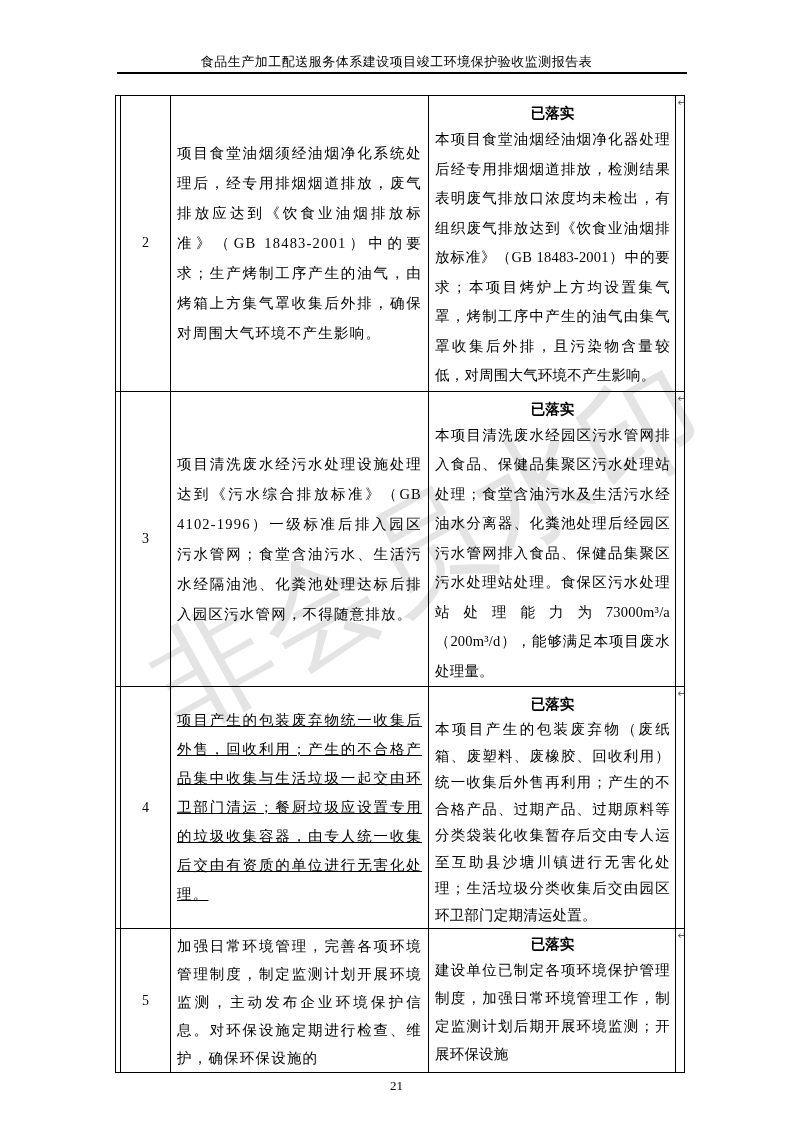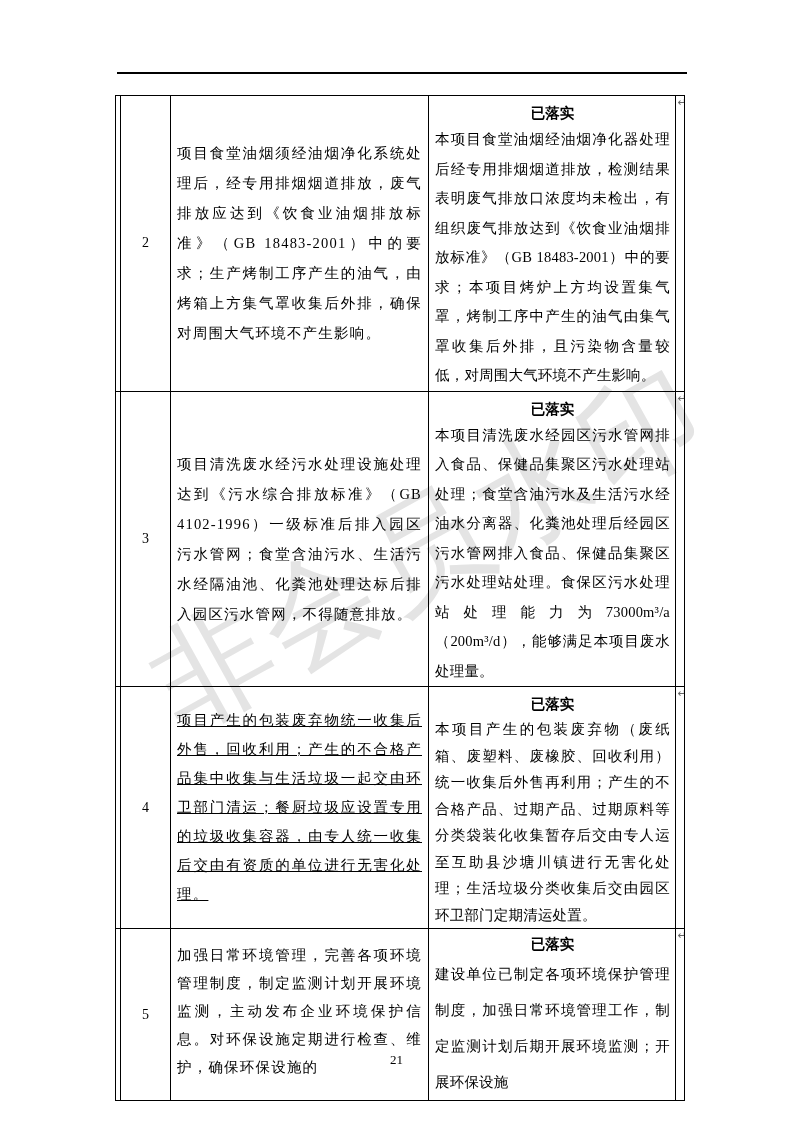--- a/index.html
+++ b/index.html
@@ -48,52 +48,53 @@
   .report-table tr.r1 { height:286px; }
   .report-table tr.r2 { height:220px; }
   .report-table tr.r3 { height:113px; }
   td.num { text-align:center; font-size:14px; }
   td.req { padding:0 6px;margin-left:20px; }
   .req-text {
     font-size:14.5px; line-height:30px;
     text-align:justify; letter-spacing:1.2px;
   }
   tr.r2 .req-text { line-height:29px;text-decoration:underline; }
-  tr.r3 td.req { vertical-align:top; padding-top:12px; }
+  tr.r3 td.req { vertical-align:top; padding-top:3px; }
   tr.r3 .req-text { line-height:28px; }
   td.status { vertical-align:top; padding:5px 5px 0 6px; }
   .status-title { font-weight:bold; font-size:14.5px; line-height:24px;text-align:center; }
   .status-detail {
     font-size:14.5px; line-height:29.5px;
     text-align:justify; letter-spacing:0.2px;
   }
   tr.r2 .status-detail { line-height:26.5px; }
   tr.r3 td.status { padding-top:3px; }
-  tr.r3 .status-detail { line-height:36px; }
+  tr.r3 .status-detail { line-height:28px; }
   td.sliver { padding:0; position:relative; }
   .rowmark {
     position:absolute; top:1px; right:-3px;
     font-size:11px; color:#666;
     font-family:"DejaVu Sans", sans-serif;
     line-height:12px;
   }
   .page-number {
-    position:absolute; top:1052px; left:0; width:100%;
+    position:absolute; top:1078px; left:0; width:100%;
     text-align:center; font-size:13px; z-index:2;
   }
 </style>
 </head>
 <body>
 
 <div class="page">
 
   <div class="watermark-layer">
     <span class="watermark-text">非会员水印</span>
   </div>
 
+  <div class="header-title">食品生产加工配送服务体系建设项目竣工环境保护验收监测报告表</div>
   <div class="header-rule"></div>
 
   <table class="report-table">
     <colgroup>
       <col style="width:5px">
         <col style="width:50px">
         <col style="width:258px">
         <col style="width:247px">
         <col style="width:9px">
     </colgroup>

